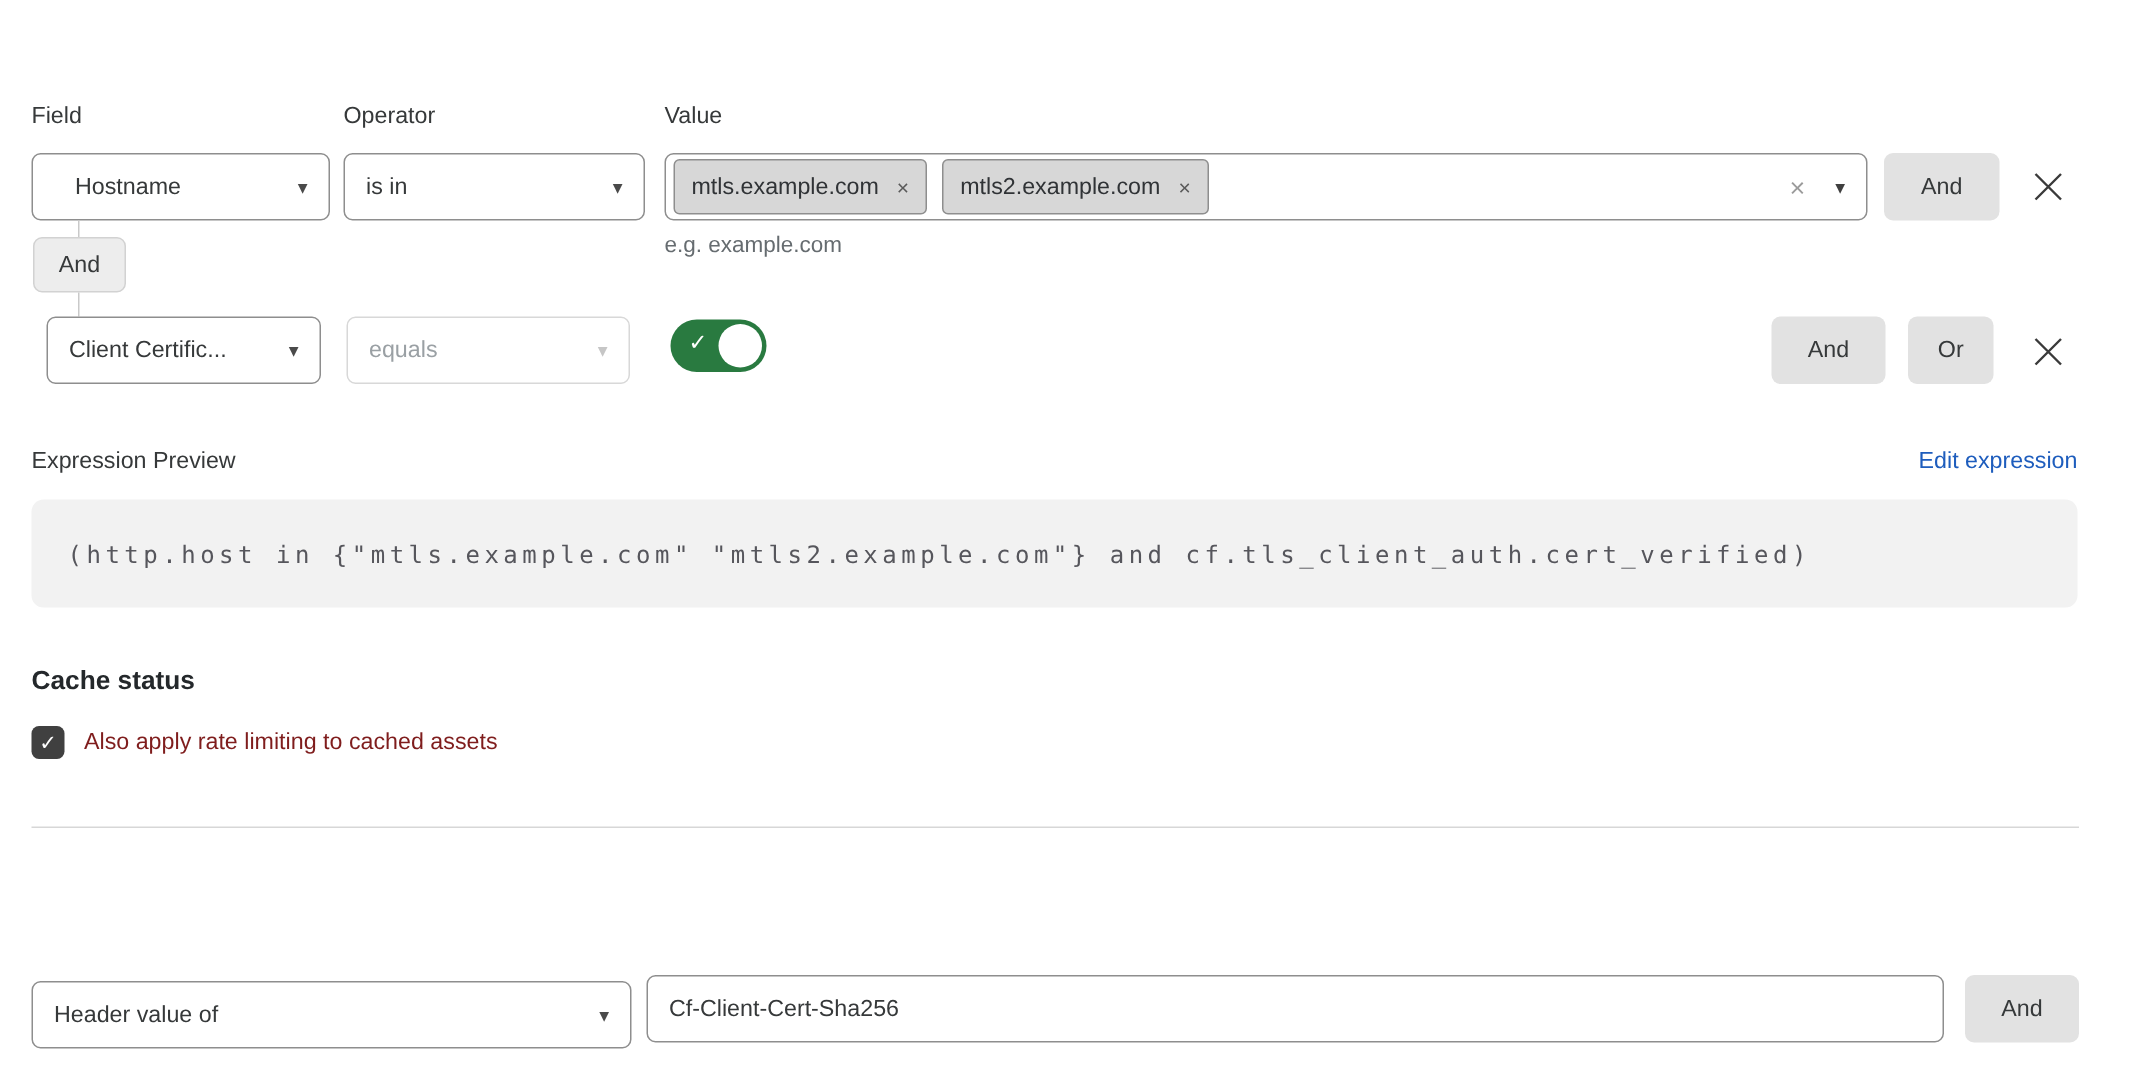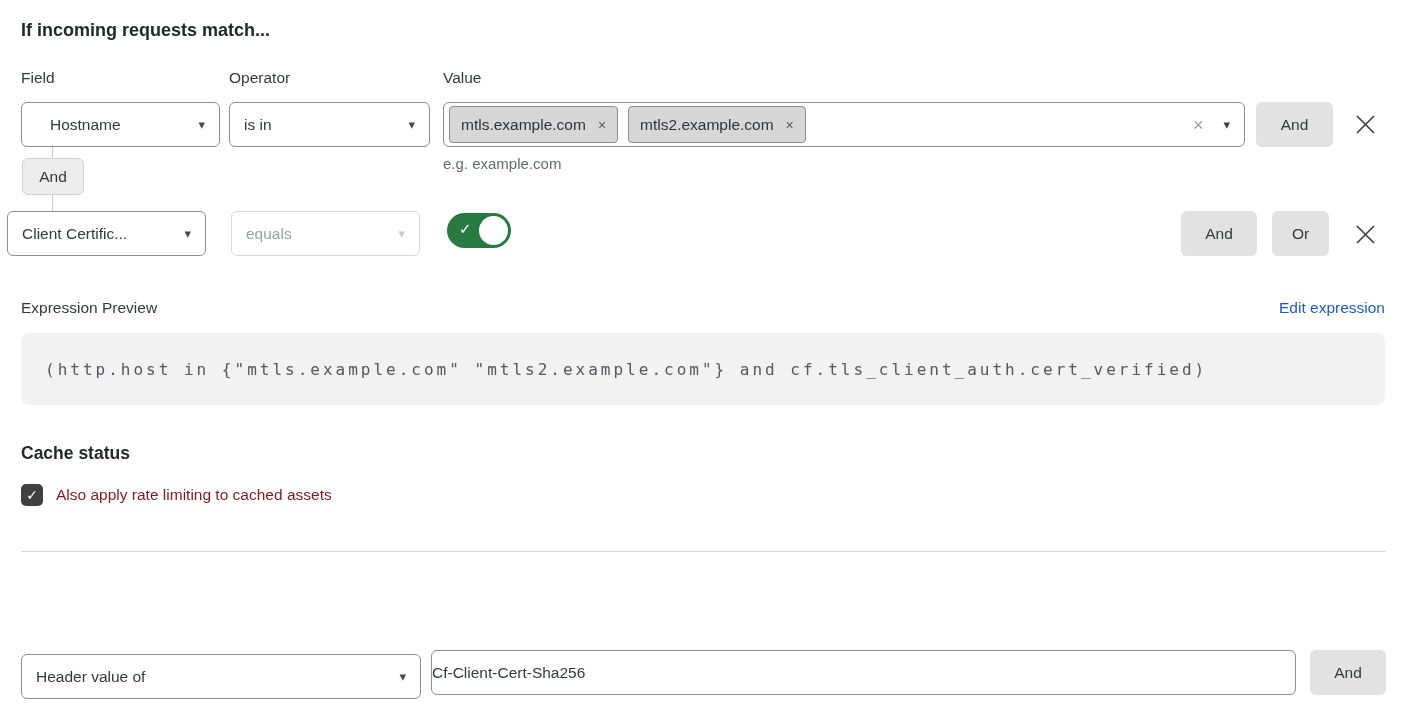--- a/index.html
+++ b/index.html
@@ -42,29 +42,28 @@
        border-radius:8px;display:flex;align-items:center;padding:0 24px;box-sizing:border-box;}
   .code code{font-family:"DejaVu Sans Mono","Liberation Mono",monospace;font-size:16px;
        letter-spacing:3px;color:#56565C;white-space:nowrap;}
   .h2{position:absolute;left:21px;font-size:17.5px;font-weight:700;color:#24282B;}
   .checkbox{position:absolute;left:21px;top:484px;width:22px;height:22px;background:#404040;
        border-radius:5px;color:#fff;display:flex;align-items:center;justify-content:center;
        font-size:14px;font-weight:700;cursor:pointer;}
   .chklabel{position:absolute;left:56px;top:486px;font-size:15.5px;color:#7f1d1d;}
   .divider{position:absolute;left:21px;top:551px;width:1365px;height:1px;background:#D7D7D7;}
   input.text{position:absolute;left:431px;top:650px;width:865px;height:45px;border:1px solid #8E8E8E;
-       border-radius:6px;padding:0 0;box-sizing:border-box;font-size:15.5px;color:#36393A;
+       border-radius:6px;padding:0 14px;box-sizing:border-box;font-size:15.5px;color:#36393A;
        font-family:inherit;outline:none;}
 </style>
 </head>
 <body>
 
 <div class="page">
 
-  <div class="abs title" style="left:21px;top:20px;">If incoming requests match...</div>
 
   <div class="abs collabel" style="left:21px;top:69px;">Field</div>
   <div class="abs collabel" style="left:229px;top:69px;">Operator</div>
   <div class="abs collabel" style="left:443px;top:69px;text-align:center;">Value</div>
 
   <div class="sel" style="left:21px;top:102px;width:199px;padding-left:28px;">
     <span>Hostname</span>
     <span class="chev">▾</span>
   </div>
   <div class="sel" style="left:229px;top:102px;width:201px;">
@@ -90,21 +89,21 @@
   <svg class="xicon" style="top:113px;" viewBox="0 0 23 23">
     <path d="M3 3 L20 20 M20 3 L3 20" stroke="#3A3A3A" stroke-width="1.6" fill="none"></path>
   </svg>
 
   <div class="hint">e.g. example.com</div>
 
   <div class="vline" style="top:147px;height:11px;"></div>
   <div class="connector-btn">And</div>
   <div class="vline" style="top:195px;height:16px;"></div>
 
-  <div class="sel" style="left:7px;top:211px;width:199px;">
+  <div class="sel" style="left:31px;top:211px;width:183px;">
     <span>Client Certific...</span>
     <span class="chev">▾</span>
   </div>
   <div class="sel disabled" style="left:231px;top:211px;width:189px;">
     <span>equals</span>
     <span class="chev">▾</span>
   </div>
 
   <div class="toggle">
     <span class="tick">✓</span>

